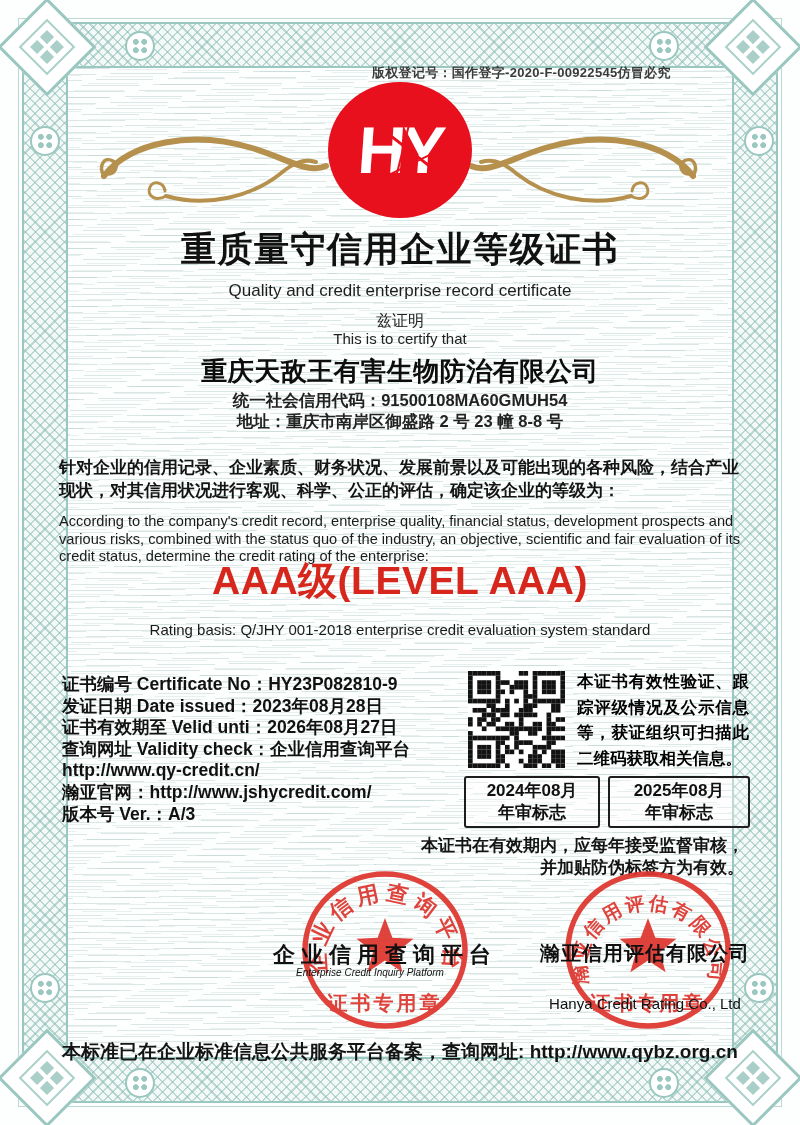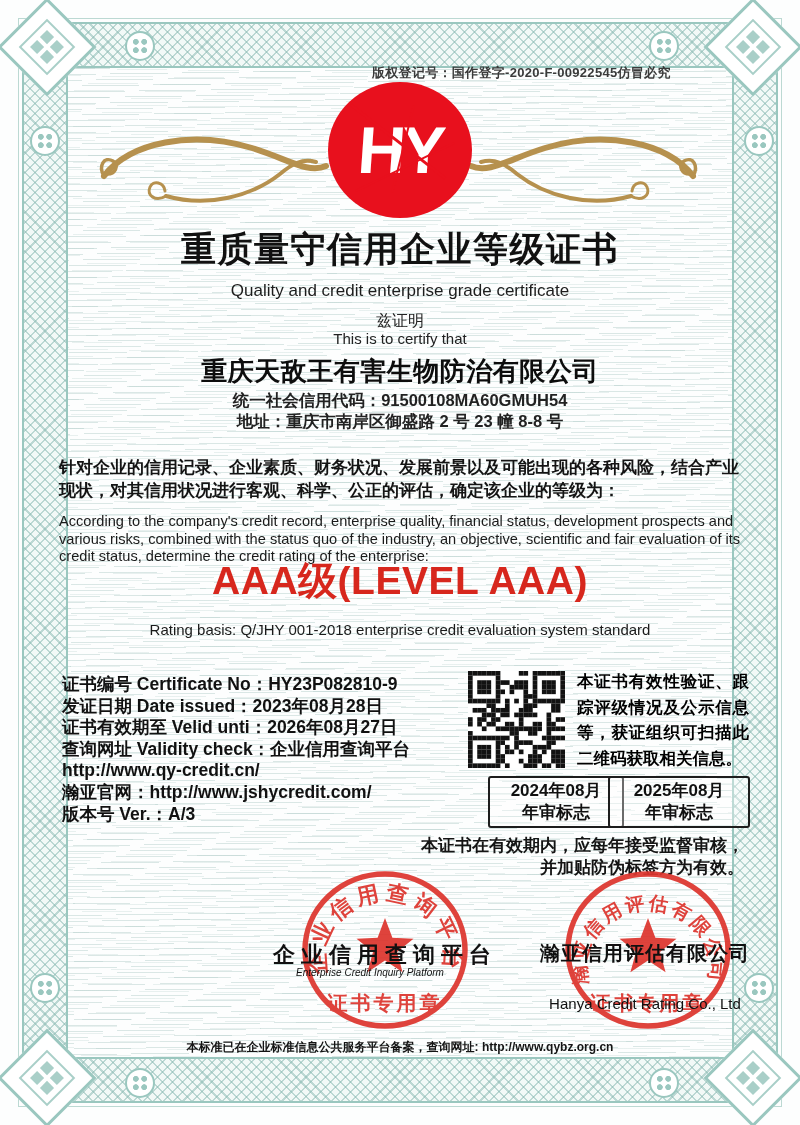--- a/index.html
+++ b/index.html
@@ -81,37 +81,37 @@
   .details div{font-size:17.5px;font-weight:600;line-height:21.6px;color:#111;white-space:nowrap;}
 
   .qr{position:absolute;left:468px;top:671px;width:97px;height:97px;background:#fff;z-index:3;}
   .qr svg{display:block;}
   .qr-note{position:absolute;left:577px;top:669px;width:172px;font-size:16.5px;font-weight:600;
     line-height:25.5px;color:#000000;z-index:3;text-align:justify;}
 
   .year-box{position:absolute;top:776px;height:48px;border:2px solid #1d1d1d;border-radius:3px;
     background:rgba(255,255,255,.35);z-index:3;display:flex;flex-direction:column;align-items:center;justify-content:center;}
   .year-box .l1,.year-box .l2{font-size:17px;font-weight:600;line-height:22px;color:#111;}
-  .yb1{left:464px;width:132px;margin-left:24px;} .yb2{left:608px;width:138px;}
+  .yb1{left:464px;width:132px;} .yb2{left:608px;width:138px;}
 
   .sup-note{position:absolute;right:56px;z-index:3;font-size:17px;font-weight:600;color:#141414;text-align:right;}
   .sup1{top:834px;} .sup2{top:856px;}
 
   
   .stamp{position:absolute;top:870px;z-index:3;opacity:.93;}
   .stamp-l{left:300px;} .stamp-r{left:563px;}
   .stamp-label-zh{position:absolute;top:940px;z-index:4;font-weight:bold;color:#101010;text-align:center;}
   .stamp-label-en{position:absolute;top:967px;z-index:4;color:#101010;text-align:center;}
   .sl-zh{left:245px;width:280px;font-size:22px;letter-spacing:6px;}
   .sl-en{left:220px;width:300px;font-size:10px;font-style:italic;}
   .sr-zh{left:505px;width:280px;font-size:20px;letter-spacing:1px;}
   .sr-en{left:505px;width:280px;font-size:15px;margin-top:28px;}
 
   .bottom-note{position:absolute;left:0;width:800px;top:1039px;text-align:center;
-    font-size:12px;font-weight:600;color:#141414;z-index:3;}
+    font-size:19px;font-weight:600;color:#141414;z-index:3;}
 </style>
 </head>
 <body>
 
 <div id="cert">
 
   <div class="bg-lines"></div>
   <div class="outer-line"></div>
   <div class="band band-top"></div>
   <div class="band band-bottom"></div>
@@ -176,21 +176,21 @@
   </svg>
 
   <div class="logo">
     <span class="logo-text">HY</span>
     <span class="crack crack1"></span>
     <span class="crack crack2"></span>
     <span class="crack crack3"></span>
   </div>
 
   <div class="t-center title-zh">重质量守信用企业等级证书</div>
-  <div class="t-center title-en">Quality and credit enterprise grade certificate</div>
+  <div class="t-center title-en">Quality and credit enterprise record certificate</div>
   <div class="t-center certify-zh">兹证明</div>
   <div class="t-center company-name">重庆天敌王有害生物防治有限公司</div>
 
   <div class="t-center certify-en">This is to certify that</div>
   <div class="t-center credit-code">统一社会信用代码：91500108MA60GMUH54</div>
   <div class="t-center address">地址：重庆市南岸区御盛路 2 号 23 幢 8-8 号</div>
 
   <div class="para desc-zh">针对企业的信用记录、企业素质、财务状况、发展前景以及可能出现的各种风险，结合产业现状，对其信用状况进行客观、科学、公正的评估，确定该企业的等级为：</div>
   <div class="para desc-en">According to the company's credit record, enterprise quality, financial status, development prospects and various risks, combined with the status quo of the industry, an objective, scientific and fair evaluation of its credit status, determine the credit rating of the enterprise:</div>
   <div class="t-center level">AAA级(LEVEL AAA)</div>

